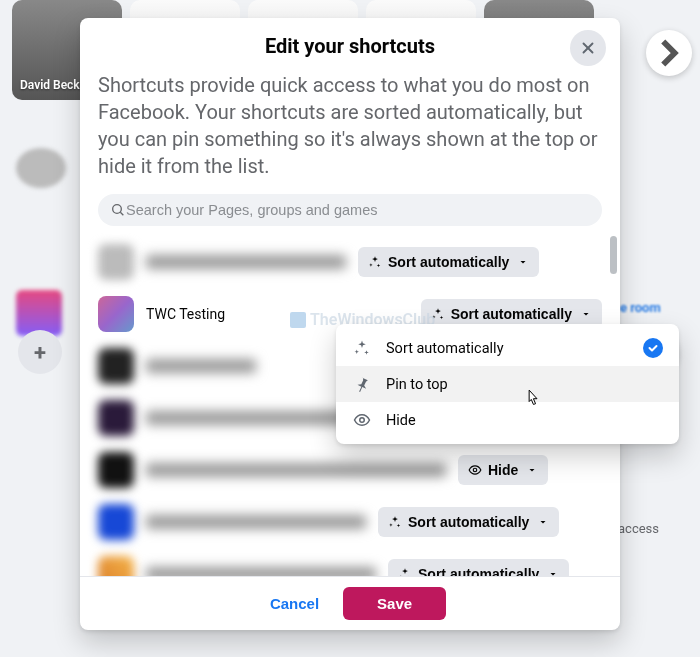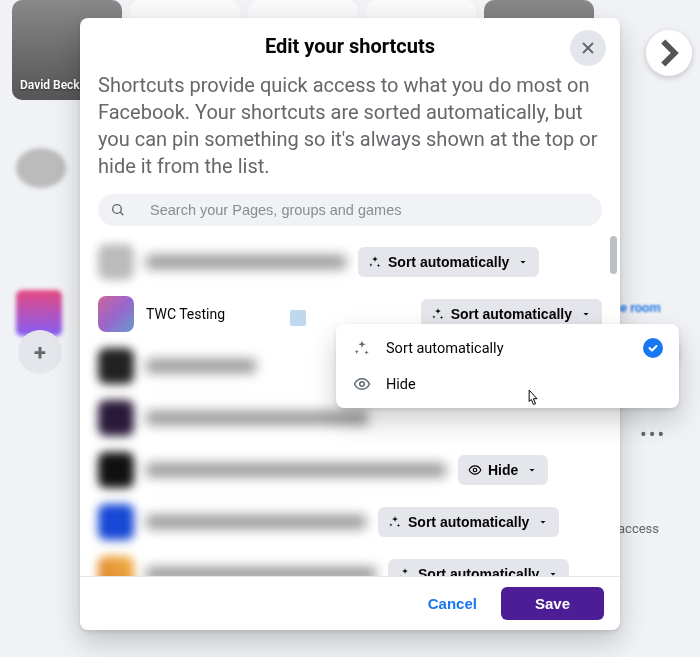--- a/index.html
+++ b/index.html
@@ -93,21 +93,21 @@
       color: #606770;
     }
     .close-btn svg { width: 18px; height: 18px; }
     .dlg-desc {
       padding: 14px 18px 4px 18px;
       font-size: 20px; color: #65676b; line-height: 1.35;
     }
     .search {
       margin: 10px 18px 6px 18px;
       background: #f0f2f5; border-radius: 50px;
-      display: flex; align-items: center; padding: 8px 12px; gap: 24px; justify-content: space-between;
+      display: flex; align-items: center; padding: 8px 12px; gap: 0; justify-content: space-between;
     }
     .search svg { width: 16px; height: 16px; color: #65676b; flex:none;}
     .search input {
       border: none; outline: none; background: transparent;
       font-size: 14.5px; color: #333; flex: 1;
     }
     .search input::placeholder { color: #8a8d91; }
     .list {
       flex: 1; overflow: hidden; position: relative; padding: 4px 0 0 0;
     }
@@ -167,29 +167,29 @@
       display:flex;align-items:center;justify-content:center; color:#fff;
     }
     .dd-check svg{width:12px;height:12px;}
     .cursor {
       position: absolute; left: 443px; top: 370px;
       z-index: 6; color: #000;
     }
     .cursor svg { width: 18px; height: 20px; }
     .footer {
       border-top: 1px solid #e4e6eb;
-      padding: 10px 16px; display: flex; justify-content: flex-end; gap: 8px;
+      padding: 10px 16px; display: flex; justify-content: center; gap: 8px;
     }
     .btn-cancel {
       background: transparent; border: none; color: #1877f2;
       font-size: 15px; font-weight: 600; padding: 8px 16px; border-radius: 6px;
       cursor: pointer;
     }
     .btn-save {
-      background: #4c1d95; border: none; color: #fff;
+      background: #be185d; border: none; color: #fff;
       font-size: 15px; font-weight: 700; padding: 8px 34px; border-radius: 6px;
       cursor: pointer;
     }
     .watermark {
       position: absolute; left: 210px; top: 292px;
       font-size: 16px; font-weight: 600; color: #cdd9e5; opacity:.7;
       display:flex;align-items:center; gap:4px; z-index:3;
     }
     .watermark .sq{width:16px;height:16px;background:#a5c8e8;border-radius:2px;}
   </style>
@@ -330,36 +330,45 @@
           <span>Sort automatically</span>
           <svg class="caret" viewBox="0 0 24 24" fill="currentColor">
               <path d="M7 10l5 5 5-5z"></path>
             </svg>
         </button>
       </div>
     </div>
 
     <div class="watermark">
       <span class="sq"></span>
+      <span>TheWindowsClub</span>
     </div>
 
     <div class="dropdown">
       <div class="dd-item">
         <span class="dd-icon">
           <svg viewBox="0 0 24 24" fill="currentColor" width="18" height="18">
               <path d="M12 2l1.2 3.6L17 7l-3.8 1.4L12 12l-1.2-3.6L7 7l3.8-1.4L12 2zM5 14l.8 2.4L8 17l-2.2.6L5 20l-.8-2.4L2 17l2.2-.6L5 14zM18 15l.7 2L21 18l-2.3.7L18 21l-.7-2.3L15 18l2.3-1L18 15z"></path>
             </svg>
         </span>
         <span class="dd-label">Sort automatically</span>
         <span class="dd-check">
           <svg viewBox="0 0 24 24" fill="none" stroke="currentColor" stroke-width="4" stroke-linecap="round" stroke-linejoin="round">
               <polyline points="5 12 10 17 19 8"></polyline>
             </svg>
         </span>
       </div>
+      <div class="dd-item hover">
+        <span class="dd-icon">
+          <svg viewBox="0 0 24 24" fill="currentColor" width="18" height="18">
+              <path d="M14 3l7 7-3 1-4 4 1 5-4-4-5 5-1-1 5-5-4-4 5 1 4-4 1-3-2-2z" transform="rotate(-20 12 12)"></path>
+            </svg>
+        </span>
+        <span class="dd-label">Pin to top</span>
+      </div>
       <div class="dd-item">
         <span class="dd-icon">
           <svg viewBox="0 0 24 24" fill="none" stroke="currentColor" stroke-width="2" width="18" height="18">
               <path d="M2 12s3.5-7 10-7 10 7 10 7-3.5 7-10 7S2 12 2 12z"></path>
               <circle cx="12" cy="12" r="3"></circle>
             </svg>
         </span>
         <span class="dd-label">Hide</span>
       </div>
     </div>

